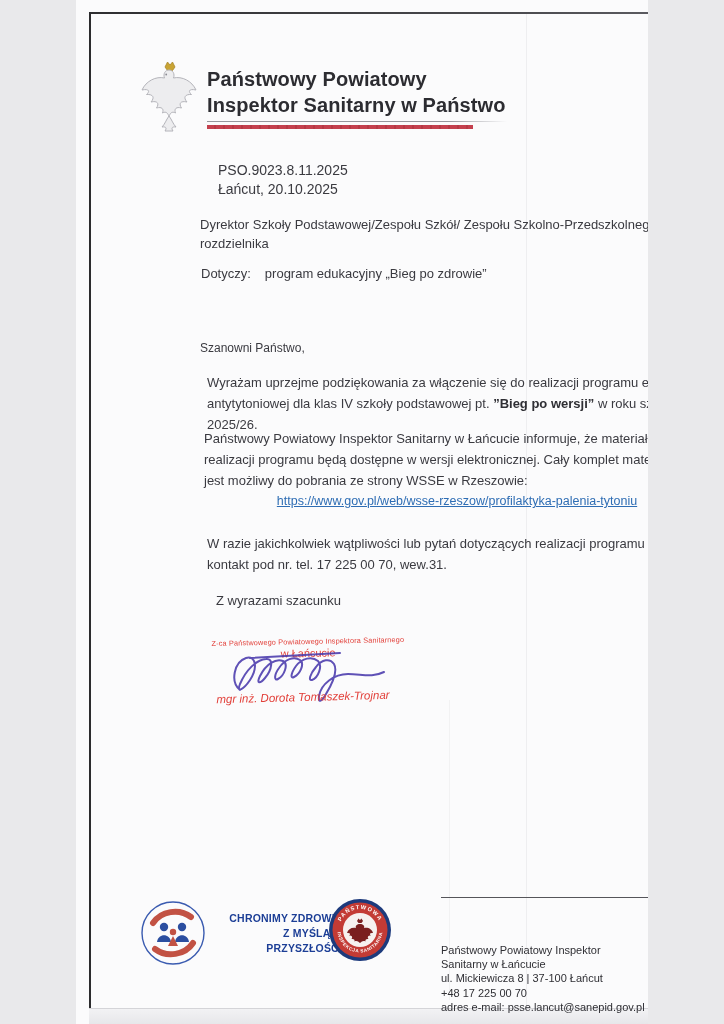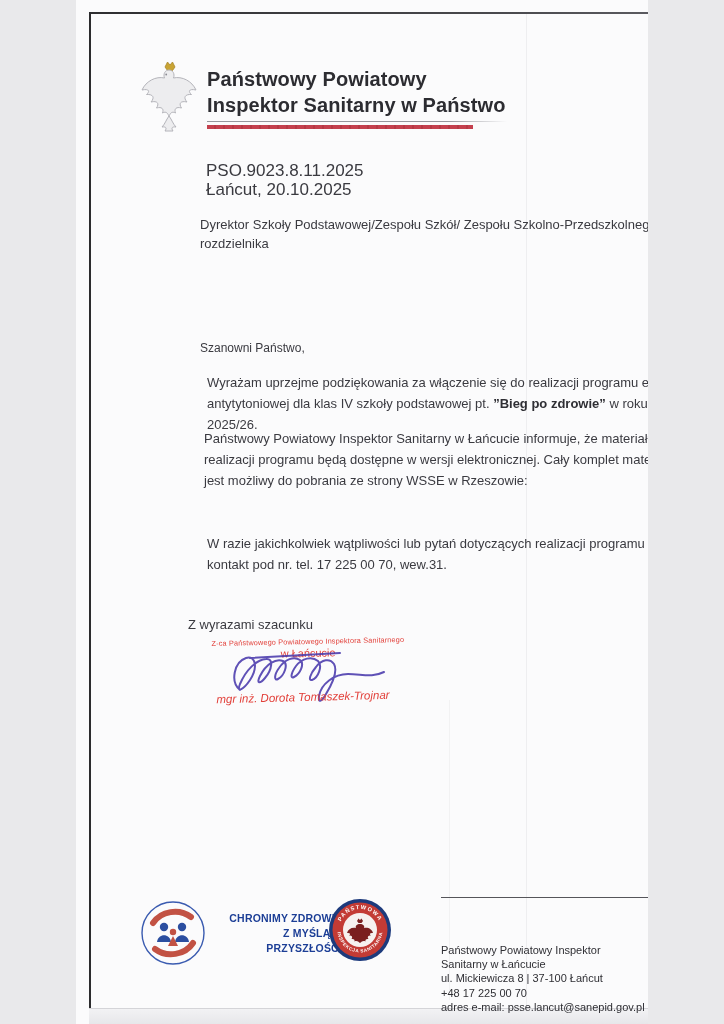--- a/index.html
+++ b/index.html
@@ -22,32 +22,32 @@
   
   .emblem{position:absolute;left:60px;top:58px;width:66px;height:82px;}
   .org-title{position:absolute;left:131px;top:66px;font-size:20px;line-height:26px;
     font-weight:600;color:#2c2c31;letter-spacing:.1px;}
   .rule-gray{position:absolute;left:131px;top:121px;width:300px;height:1px;
     background:linear-gradient(90deg,#97979d 80%,rgba(151,151,157,0));}
   .rule-red{position:absolute;left:131px;top:125px;width:266px;height:4px;
     background:repeating-linear-gradient(90deg,#c4404e 0 7px,#b63945 7px 9px);}
 
   
-  .meta{position:absolute;left:130px;top:161px;font-size:17px;line-height:19px;}
+  .meta{position:absolute;left:142px;top:161px;font-size:14px;line-height:19px;}
   .recipient{position:absolute;left:124px;top:215px;width:524px;font-size:13px;line-height:19px;}
   .subject{position:absolute;left:125px;top:266px;font-size:13px;}
   .subject .gap{display:inline-block;width:14px;}
   .salutation{position:absolute;left:124px;top:341px;font-size:12px;}
   .para{position:absolute;font-size:13px;line-height:21px;}
   .p1{left:131px;top:372px;width:500px;}
   .p2{left:128px;top:428px;width:504px;}
   .p3{left:131px;top:533px;width:500px;}
   .link-row{position:absolute;left:131px;top:491px;width:500px;text-align:center;}
   .link-row a{font-size:12.5px;color:#2e6db4;text-decoration:underline;}
-  .closing{position:absolute;left:112px;top:593px;font-size:13px;margin-top:24px;}
+  .closing{position:absolute;left:140px;top:593px;font-size:13px;}
   b{font-weight:700;color:#2f2f34;}
 
   
   .stamp{position:absolute;left:126px;top:637px;width:212px;text-align:center;
     transform:rotate(-1.2deg);color:#e2403a;}
   .stamp-l1{font-size:7.3px;letter-spacing:.15px;white-space:nowrap;}
   .stamp-l2{font-size:11px;margin-top:1px;}
   .signature-svg{position:absolute;left:146px;top:646px;width:180px;height:66px;}
   .signer{position:absolute;left:122px;top:691px;width:210px;text-align:center;
     font-size:11.5px;font-style:italic;color:#e2403a;transform:rotate(-1.5deg);}
@@ -89,29 +89,35 @@
   <div class="rule-gray"></div>
   <div class="rule-red"></div>
 
   <div class="meta">
     <div>PSO.9023.8.11.2025</div>
     <div>Łańcut, 20.10.2025</div>
   </div>
 
   <div class="recipient">Dyrektor Szkoły Podstawowej/Zespołu Szkół/ Zespołu Szkolno-Przedszkolnego wg rozdzielnika</div>
 
+  <div class="subject">
+    <span>Dotyczy:</span><span class="gap"></span><span>program edukacyjny „Bieg po zdrowie”</span>
+  </div>
 
   <div class="salutation">Szanowni Państwo,</div>
 
   <div class="para p1">
-    <span>Wyrażam uprzejme podziękowania za włączenie się do realizacji programu edukacji antytytoniowej dla klas IV szkoły podstawowej pt. </span><b>”Bieg po zdrowie”</b><span> w roku szkolnym 2025/26.</span>
+    <span>Wyrażam uprzejme podziękowania za włączenie się do realizacji programu edukacji antytytoniowej dla klas IV szkoły podstawowej pt. </span><b>”Bieg po wersji”</b><span> w roku szkolnym 2025/26.</span>
   </div>
 
   <div class="para p2">Państwowy Powiatowy Inspektor Sanitarny w Łańcucie  informuje, że materiały do realizacji programu będą dostępne w wersji elektronicznej. Cały komplet materiałów jest możliwy do pobrania ze strony WSSE w Rzeszowie:</div>
 
+  <div class="link-row">
+    <a href="#">https://www.gov.pl/web/wsse-rzeszow/profilaktyka-palenia-tytoniu</a>
+  </div>
 
   <div class="para p3">W razie jakichkolwiek wątpliwości lub pytań dotyczących realizacji programu prosimy o kontakt pod nr. tel. 17 225 00 70, wew.31.</div>
 
   <div class="closing">Z wyrazami szacunku</div>
 
   <div class="stamp">
     <div class="stamp-l1">Z-ca Państwowego Powiatowego Inspektora Sanitarnego</div>
     <div class="stamp-l2">w Łańcucie</div>
   </div>
   <svg class="signature-svg" viewBox="0 0 180 66">

